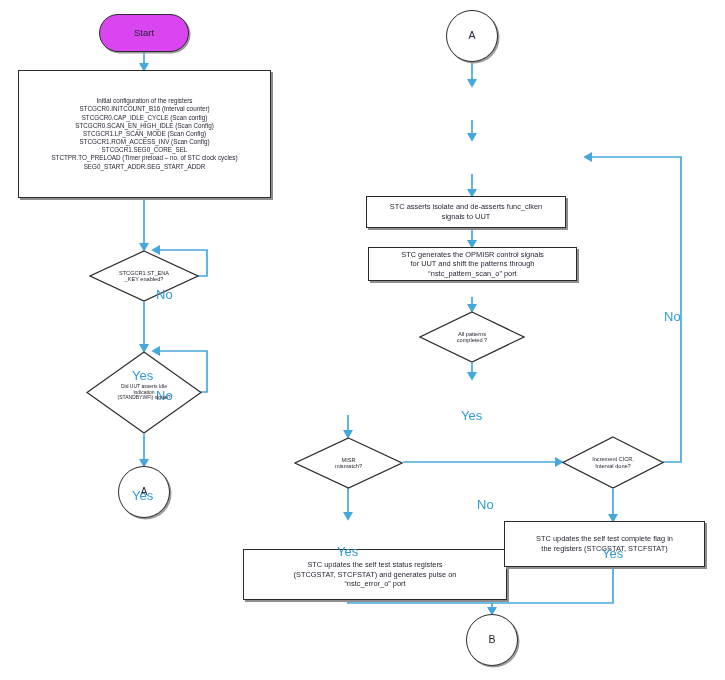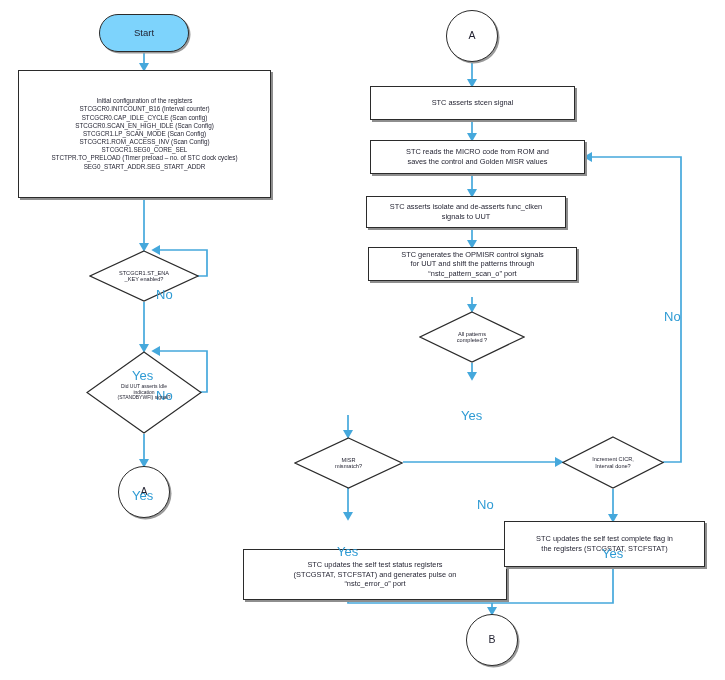--- a/index.html
+++ b/index.html
@@ -39,21 +39,21 @@
     text-align: center;
   }
   .process {
     border: 1.3px solid #2b2b2b;
     background: #ffffff;
     box-shadow: 2px 2px 0 0 #8e8e8e;
     padding: 3px 5px;
   }
   .terminator {
     border: 1.4px solid #2b2b2b;
-    background: #7dd3fc;
+    background: #d946ef;
     border-radius: 22px;
     box-shadow: 1.5px 1.5px 0 0 #9a9a9a;
     text-align: right;
   }
   .connector {
     border: 1.4px solid #2b2b2b;
     background: #ffffff;
     border-radius: 50%;
     box-shadow: 1.5px 1.5px 0 0 #9a9a9a;
   }
@@ -181,28 +181,21 @@
   </div>
 
   <div class="node connector" style="left:118px; top:466px; width:52px; height:52px;">
     <span class="nodetext t-conn">A</span>
   </div>
 
   <div class="node connector" style="left:446px; top:10px; width:52px; height:52px;">
     <span class="nodetext t-conn">A</span>
   </div>
 
-  <div class="node process" style="left:370px; top:86px; width:205px; height:34px;">
-    <span class="nodetext t-proc">STC asserts stcen signal</span>
-  </div>
-
-  <div class="node process" style="left:370px; top:140px; width:215px; height:34px;">
-    <span class="nodetext t-proc">STC reads the MICRO code from ROM and
-saves the control and Golden MISR values</span>
-  </div>
+
 
   <div class="node process" style="left:366px; top:196px; width:200px; height:32px;">
     <span class="nodetext t-proc">STC asserts isolate and de-asserts func_clken
 signals to UUT</span>
   </div>
 
   <div class="node process" style="left:368px; top:247px; width:209px; height:34px;">
     <span class="nodetext t-proc">STC generates the OPMISR control signals
 for UUT and shift the patterns through
 “nstc_pattern_scan_o” port</span>

